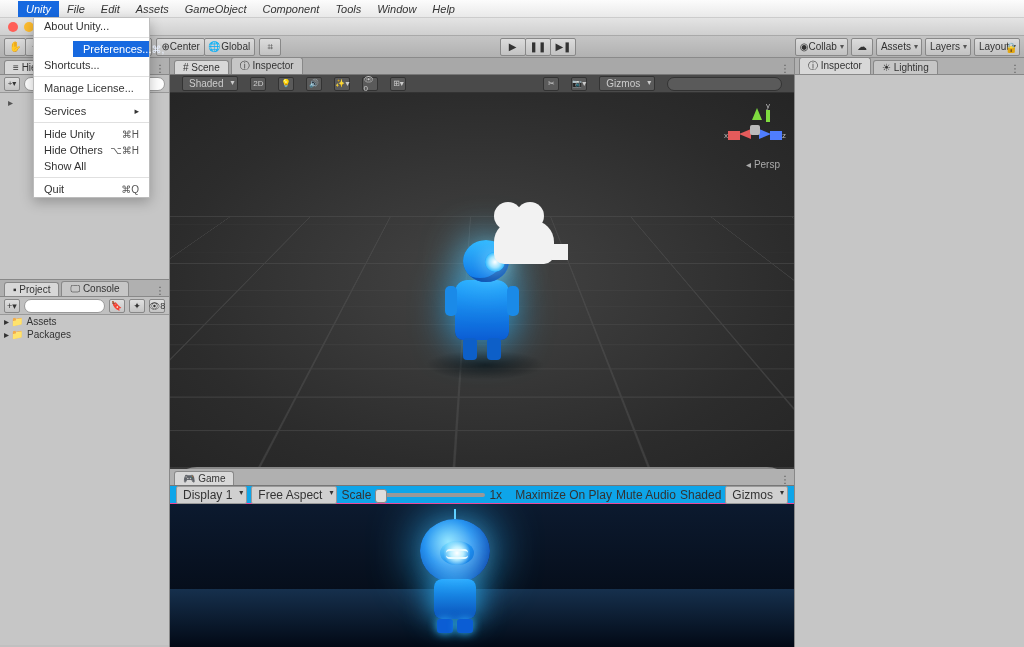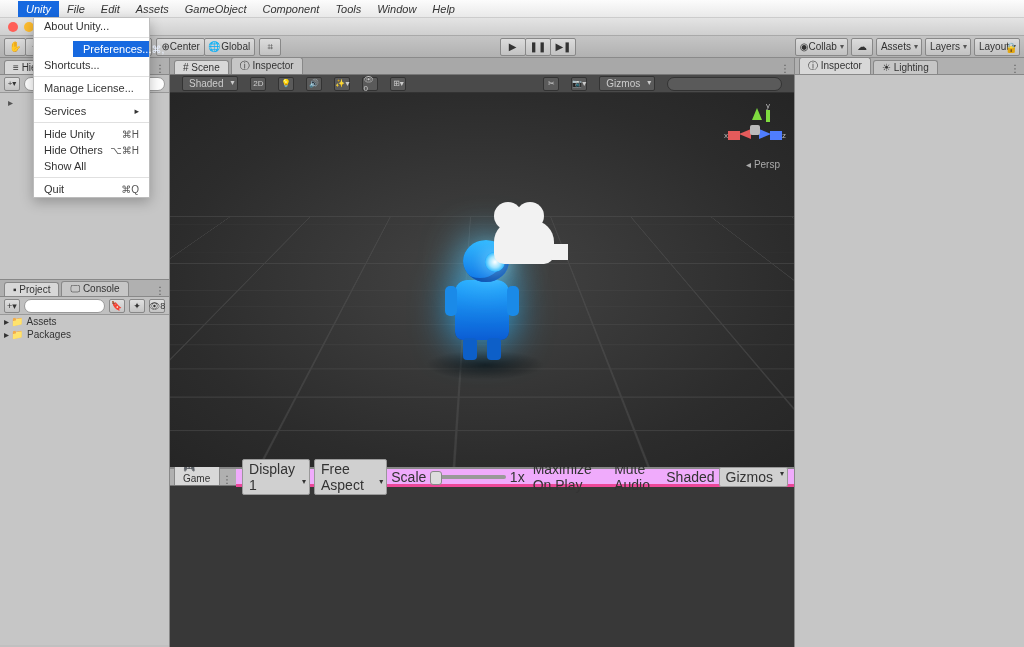--- a/index.html
+++ b/index.html
@@ -102,22 +102,22 @@
   .axis-gizmo .y{ border-bottom:12px solid #7fdc3f; left:22px; top:0;}
   .axis-gizmo .x{ border-right:12px solid #e45b5b; top:26px; left:4px;}
   .axis-gizmo .z{ border-left:12px solid #4f7dff; top:26px; right:4px;}
   .axis-gizmo .center{ position:absolute; width:10px; height:10px; background:#bbb; border-radius:2px; top:22px; left:20px;}
   .axis-gizmo .lbl{ position:absolute; font-size:8px; color:#bbb;}
   .axis-gizmo .lbl.y{top:-2px;left:36px;} .axis-gizmo .lbl.x{top:28px;left:-6px;} .axis-gizmo .lbl.z{top:28px;right:-6px;}
   .persp-label { position:absolute; top:66px; right:14px; font-size:10px; color:#aaa;}
   .persp-label::before{content:"◂ ";}
 
   
-  .game-wrap { height:180px; display:flex; flex-direction:row; border-top:2px solid #888;}
-  .game-toolbar { height:18px; background:#f0abfc; display:flex; align-items:center; gap:4px; padding:0 6px; font-size:14px; border-bottom:3px solid #ec4899;}
+  .game-wrap { height:180px; display:flex; flex-direction:column; border-top:2px solid #888;border-radius:27px;}
+  .game-toolbar { height:18px; background:#0ea5e9; display:flex; align-items:center; gap:4px; padding:0 6px; font-size:12px; border-bottom:1px solid #ec4899;}
   .game-toolbar .drop { background:#d0d0d0; border:1px solid #999; padding:1px 14px 1px 6px; border-radius:2px; position:relative;}
   .game-toolbar .drop::after{content:"▾"; position:absolute; right:3px; font-size:8px;}
   .game-toolbar .slider { width:110px; height:4px; background:#999; border-radius:2px; position:relative;}
   .game-toolbar .slider::before{content:""; position:absolute; left:0; top:-4px; width:10px; height:12px; background:#ddd; border:1px solid #888; border-radius:3px;}
   .game-view { flex:1; background:linear-gradient(#0c1a2f,#02060e); position:relative; overflow:hidden;}
   .game-view .floor{ position:absolute; left:0; right:0; bottom:0; height:58px; background:linear-gradient(#16304d,#020915);}
   .game-robot { position:absolute; left:40%; bottom:12px; transform-origin:center;}
   .game-robot .head{ width:70px; height:64px; background:radial-gradient(circle at 40% 35%, #7fe2ff,#1e8ff0 40%,#0a4fb8 75%); border-radius:50%; box-shadow:0 0 50px #2fb8ff;}
   .game-robot .face{ position:absolute; top:22px; left:20px; width:34px; height:24px; border-radius:50%; background:radial-gradient(circle,#fff,#bdf0ff 30%,#bdf0ff00 65%); box-shadow:0 0 30px #cfeeff;}
   .game-robot .face::after{content:""; position:absolute; top:8px; left:6px; width:22px; height:6px; border:2px solid #e8fbff; border-radius:4px; border-left:none; border-right:none;}

